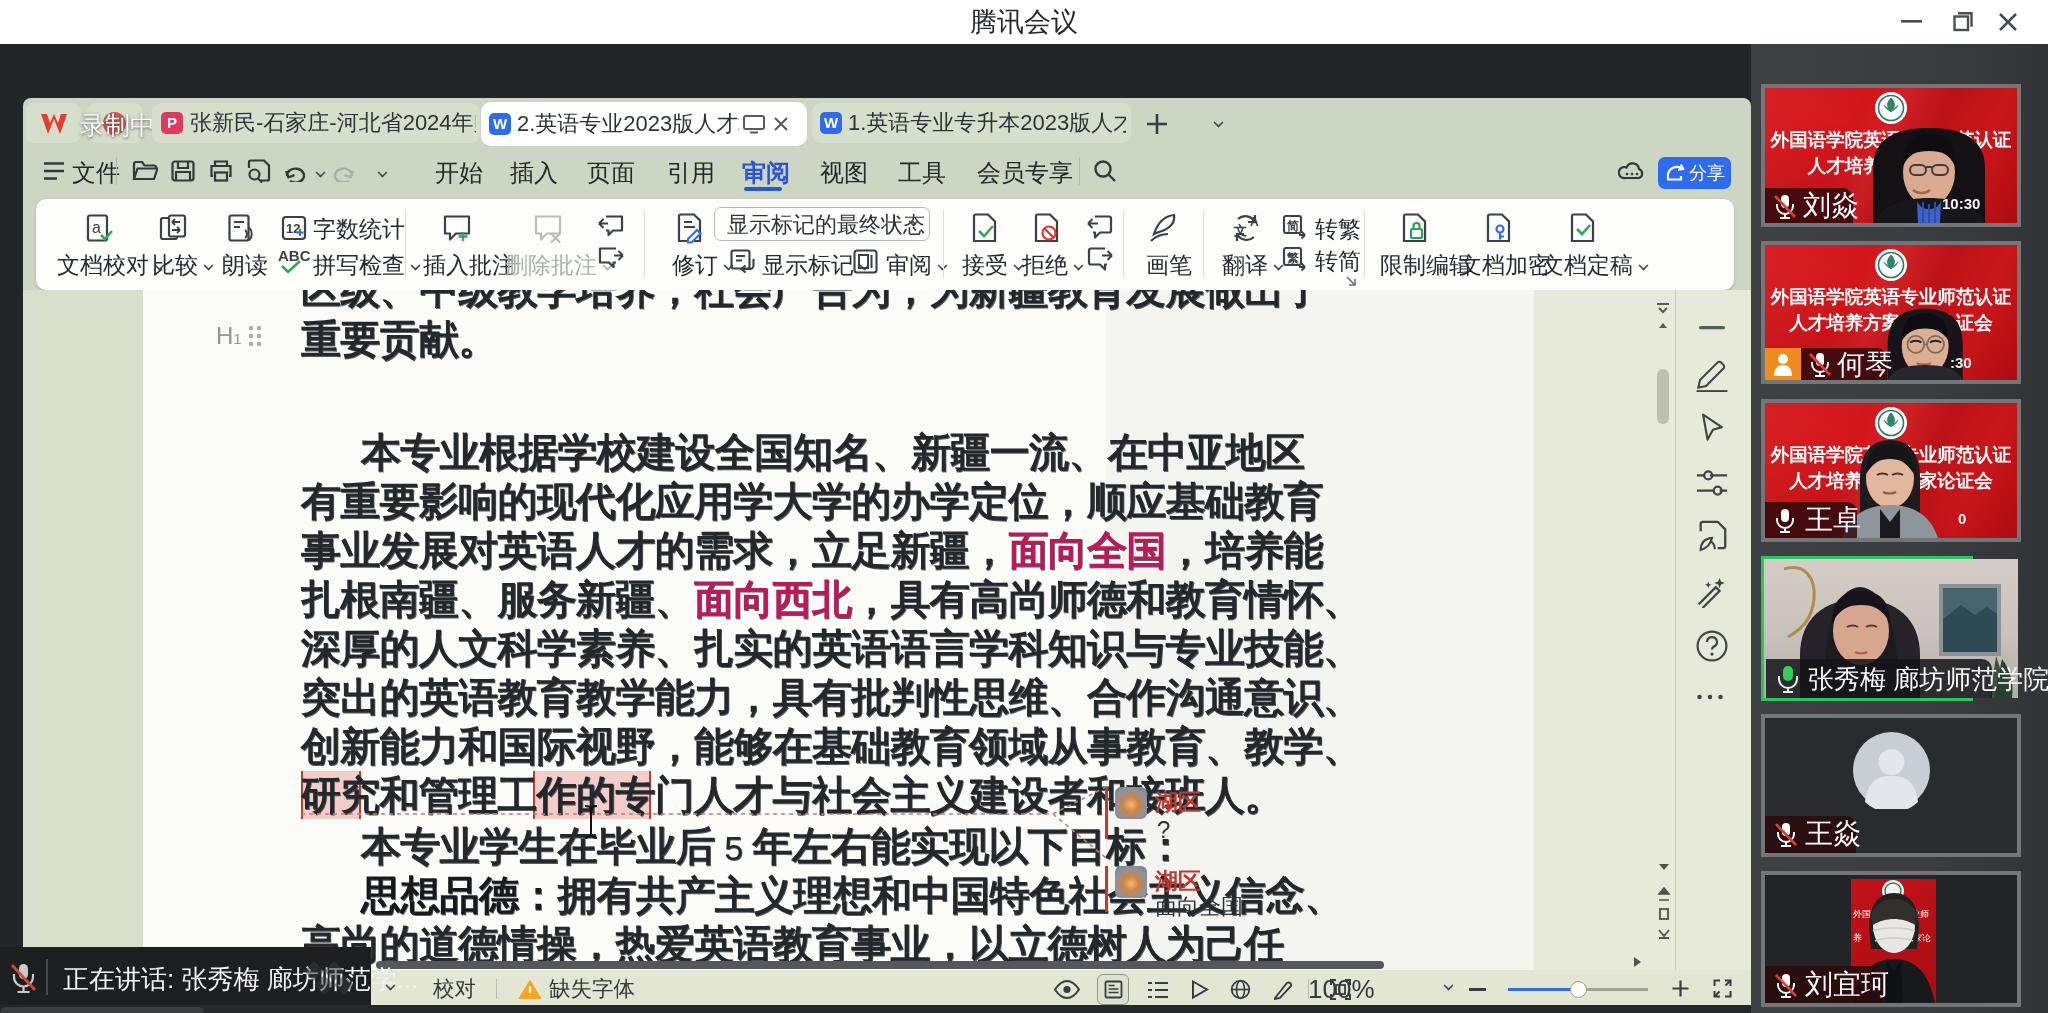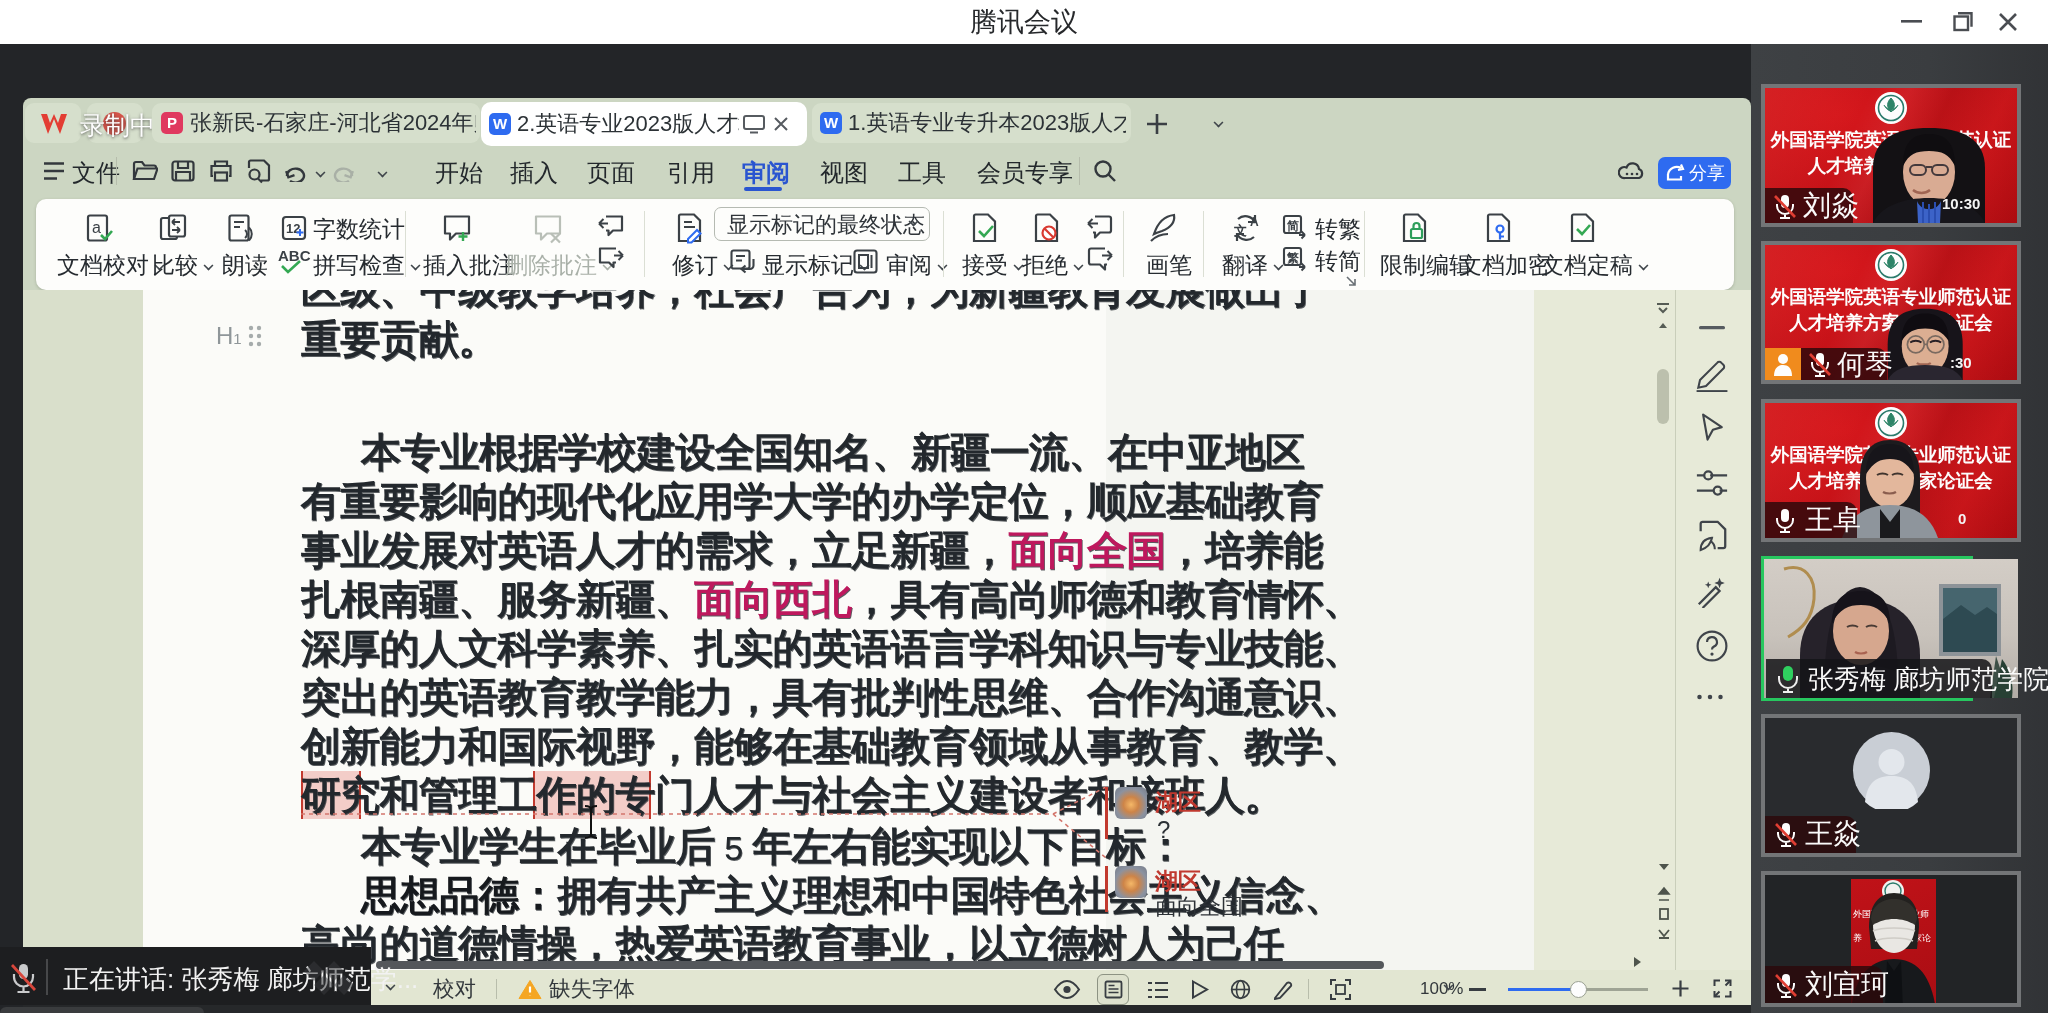--- a/index.html
+++ b/index.html
@@ -417,21 +417,21 @@
   <path d="M2 10.5 h17" stroke="#383d42" stroke-width="1.6"></path>
 </svg>
 <svg class="abs" style="left:1273px;top:979px" width="21" height="21" viewBox="0 0 21 21">
   <path d="M2 19 L14 4 a2.6 2.6 0 0 1 4 3 L7 19 l-5 1 Z" fill="none" stroke="#383d42" stroke-width="1.9"></path>
 </svg>
 <div class="abs" style="left:1308px;top:979px;width:1px;height:20px;background:#b8bdab"></div>
 <svg class="abs" style="left:1329px;top:978px" width="23" height="23" viewBox="0 0 23 23">
   <path d="M7 2 H2 v5 M16 2 h5 v5 M2 16 v5 h5 M21 16 v5 h-5" fill="none" stroke="#383d42" stroke-width="2"></path>
   <rect x="7" y="7" width="9" height="9" fill="none" stroke="#383d42" stroke-width="1.8"></rect>
 </svg>
-<div class="abs" style="left:1420px;top:977px;font-size:17px;color:#33383c;height:24px;line-height:24px">100%</div>
+<div class="abs" style="left:1308px;top:977px;font-size:26px;color:#33383c;height:24px;line-height:24px">100%</div>
 <div class="abs chev" style="left:1438px;top:981px"></div>
 <div class="abs" style="left:1469px;top:988px;width:17px;height:3px;background:#383d42"></div>
 <div class="abs" style="left:1508px;top:988px;width:69px;height:3px;background:#2e6bf0"></div>
 <div class="abs" style="left:1577px;top:988px;width:71px;height:3px;background:#9fa495"></div>
 <div class="abs" style="left:1570px;top:981px;width:17px;height:17px;border-radius:50%;background:#fdfdfd;border:1.5px solid #9aa092"></div>
 <svg class="abs" style="left:1671px;top:979px" width="19" height="19" viewBox="0 0 19 19">
   <path d="M9.5 1.5 v16 M1.5 9.5 h16" stroke="#383d42" stroke-width="2.2"></path>
 </svg>
 <svg class="abs" style="left:1712px;top:978px" width="21" height="21" viewBox="0 0 21 21">
   <path d="M8 2.5 H2.5 V8 m10.5 -5.5 H18.5 V8 M2.5 13 v5.5 H8 m5 0 h5.5 V13" fill="none" stroke="#383d42" stroke-width="2"></path>

